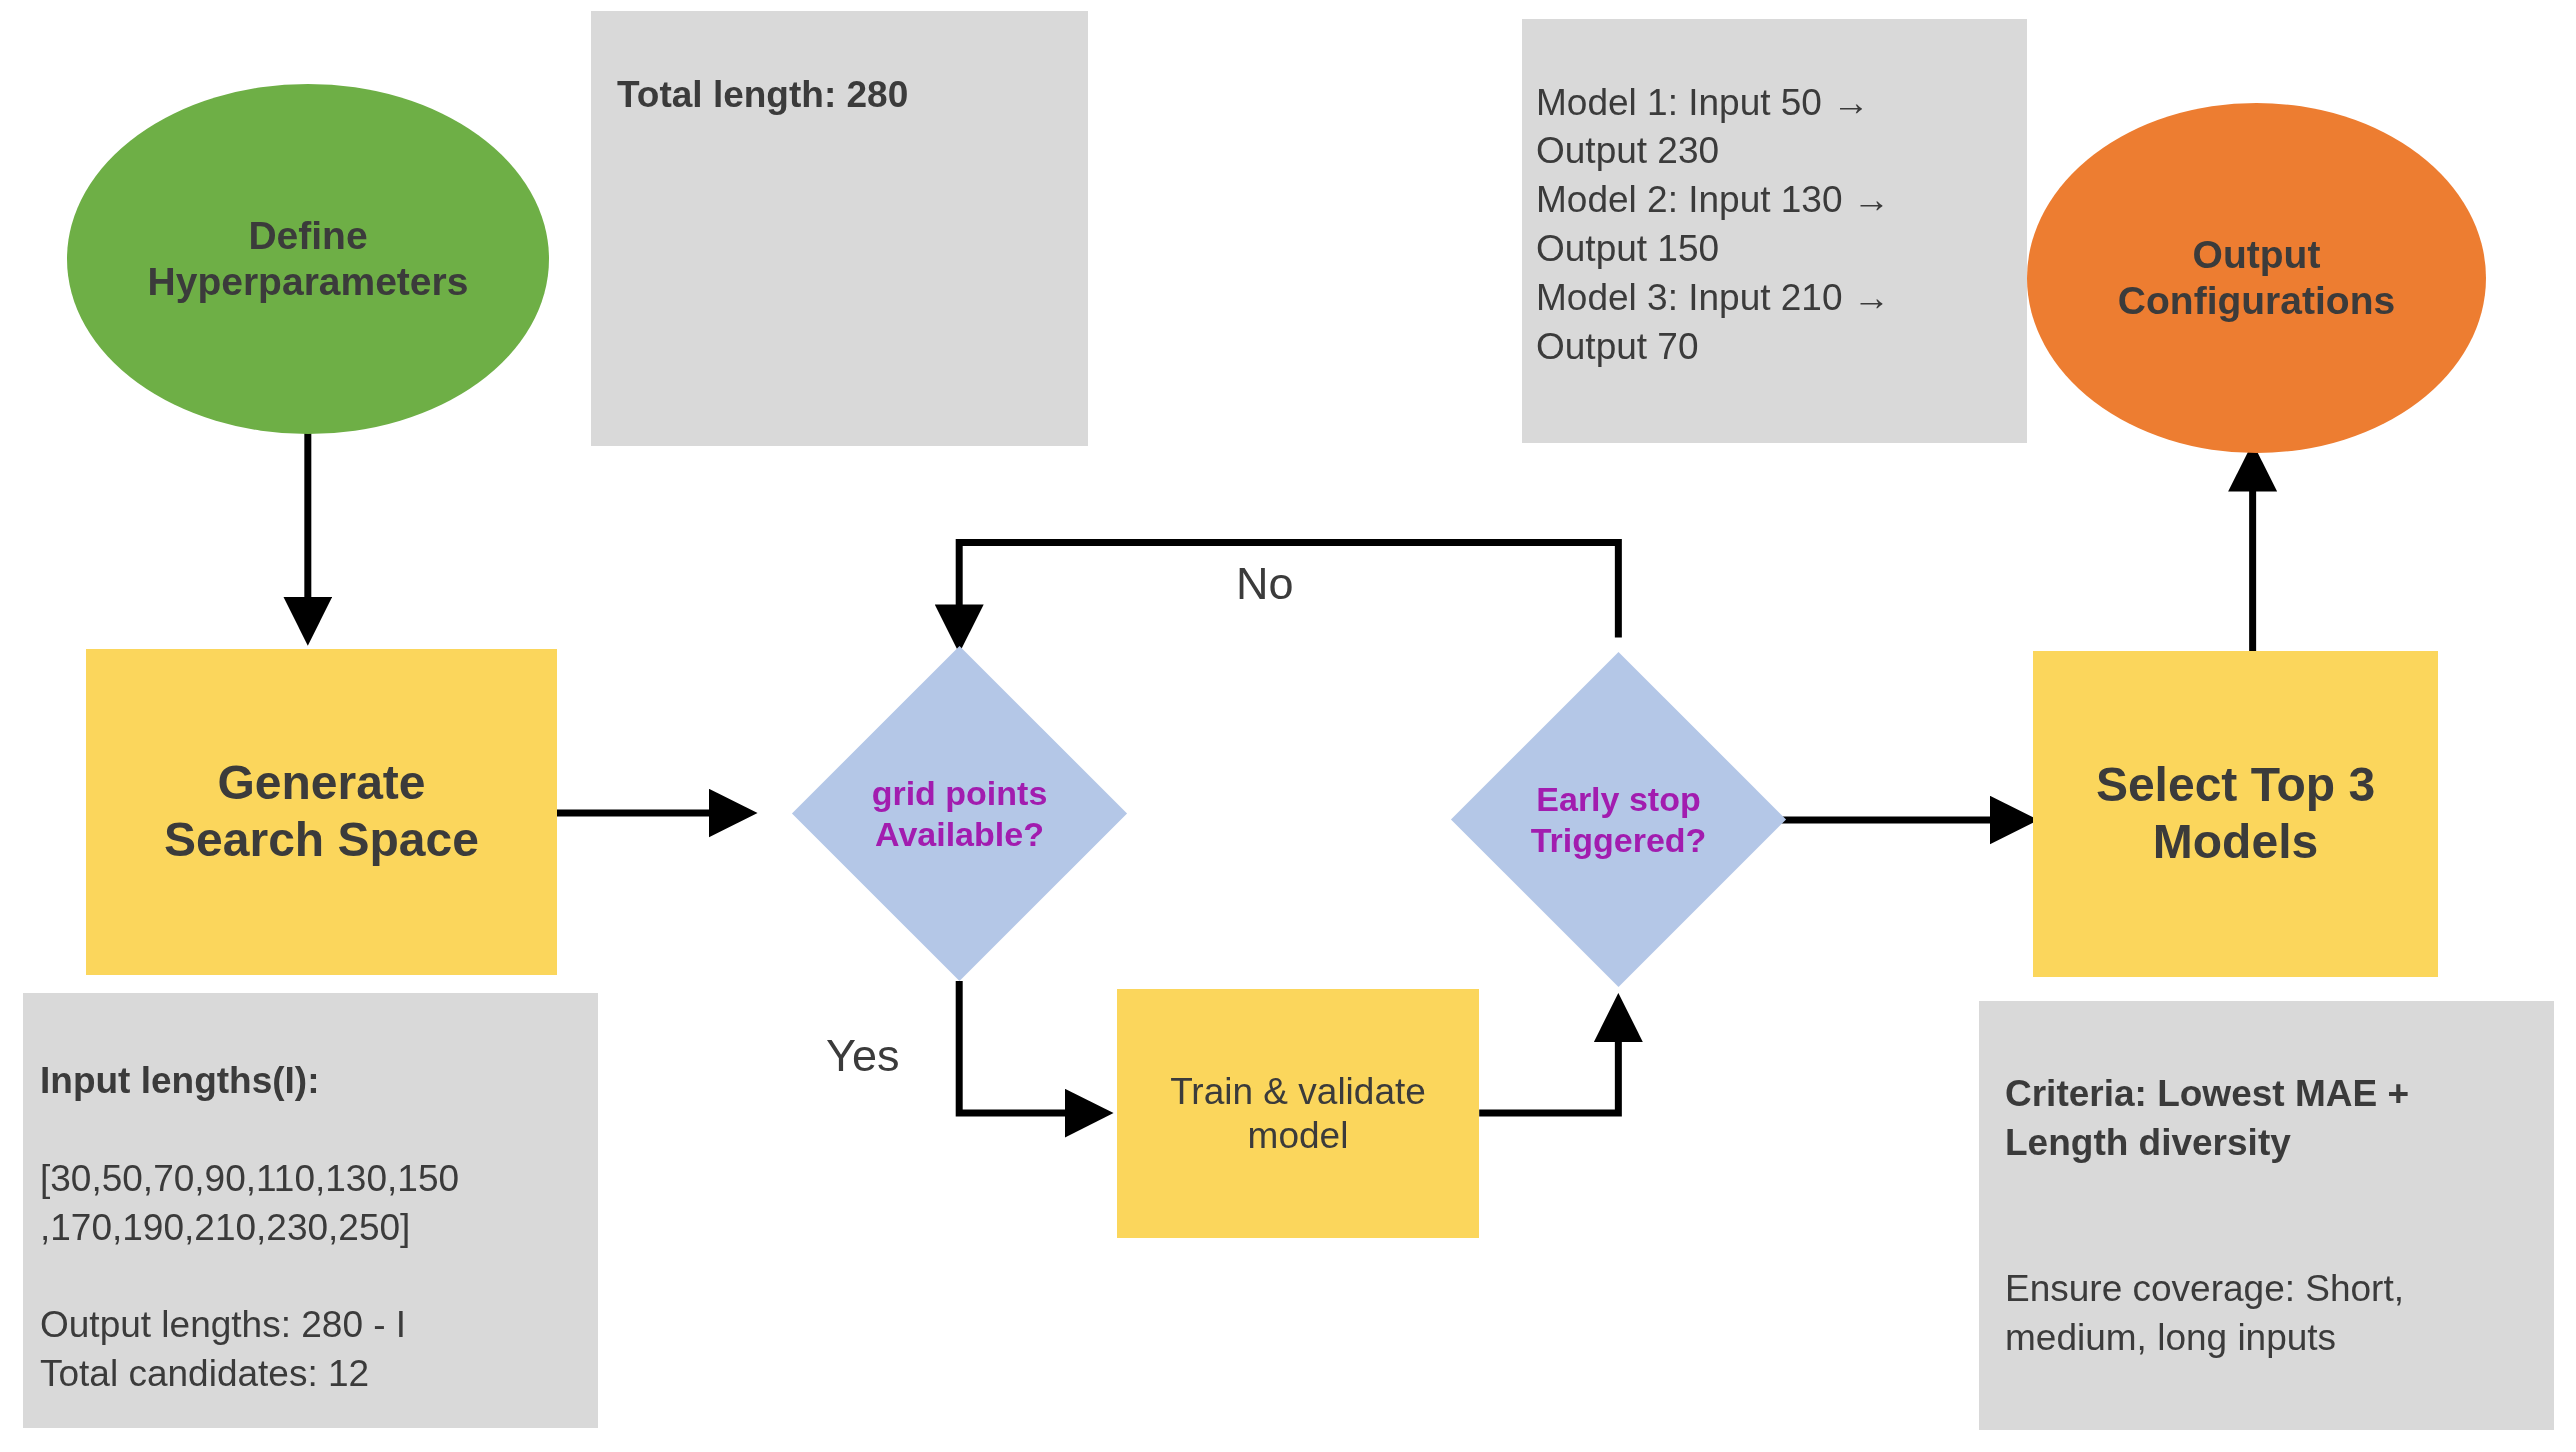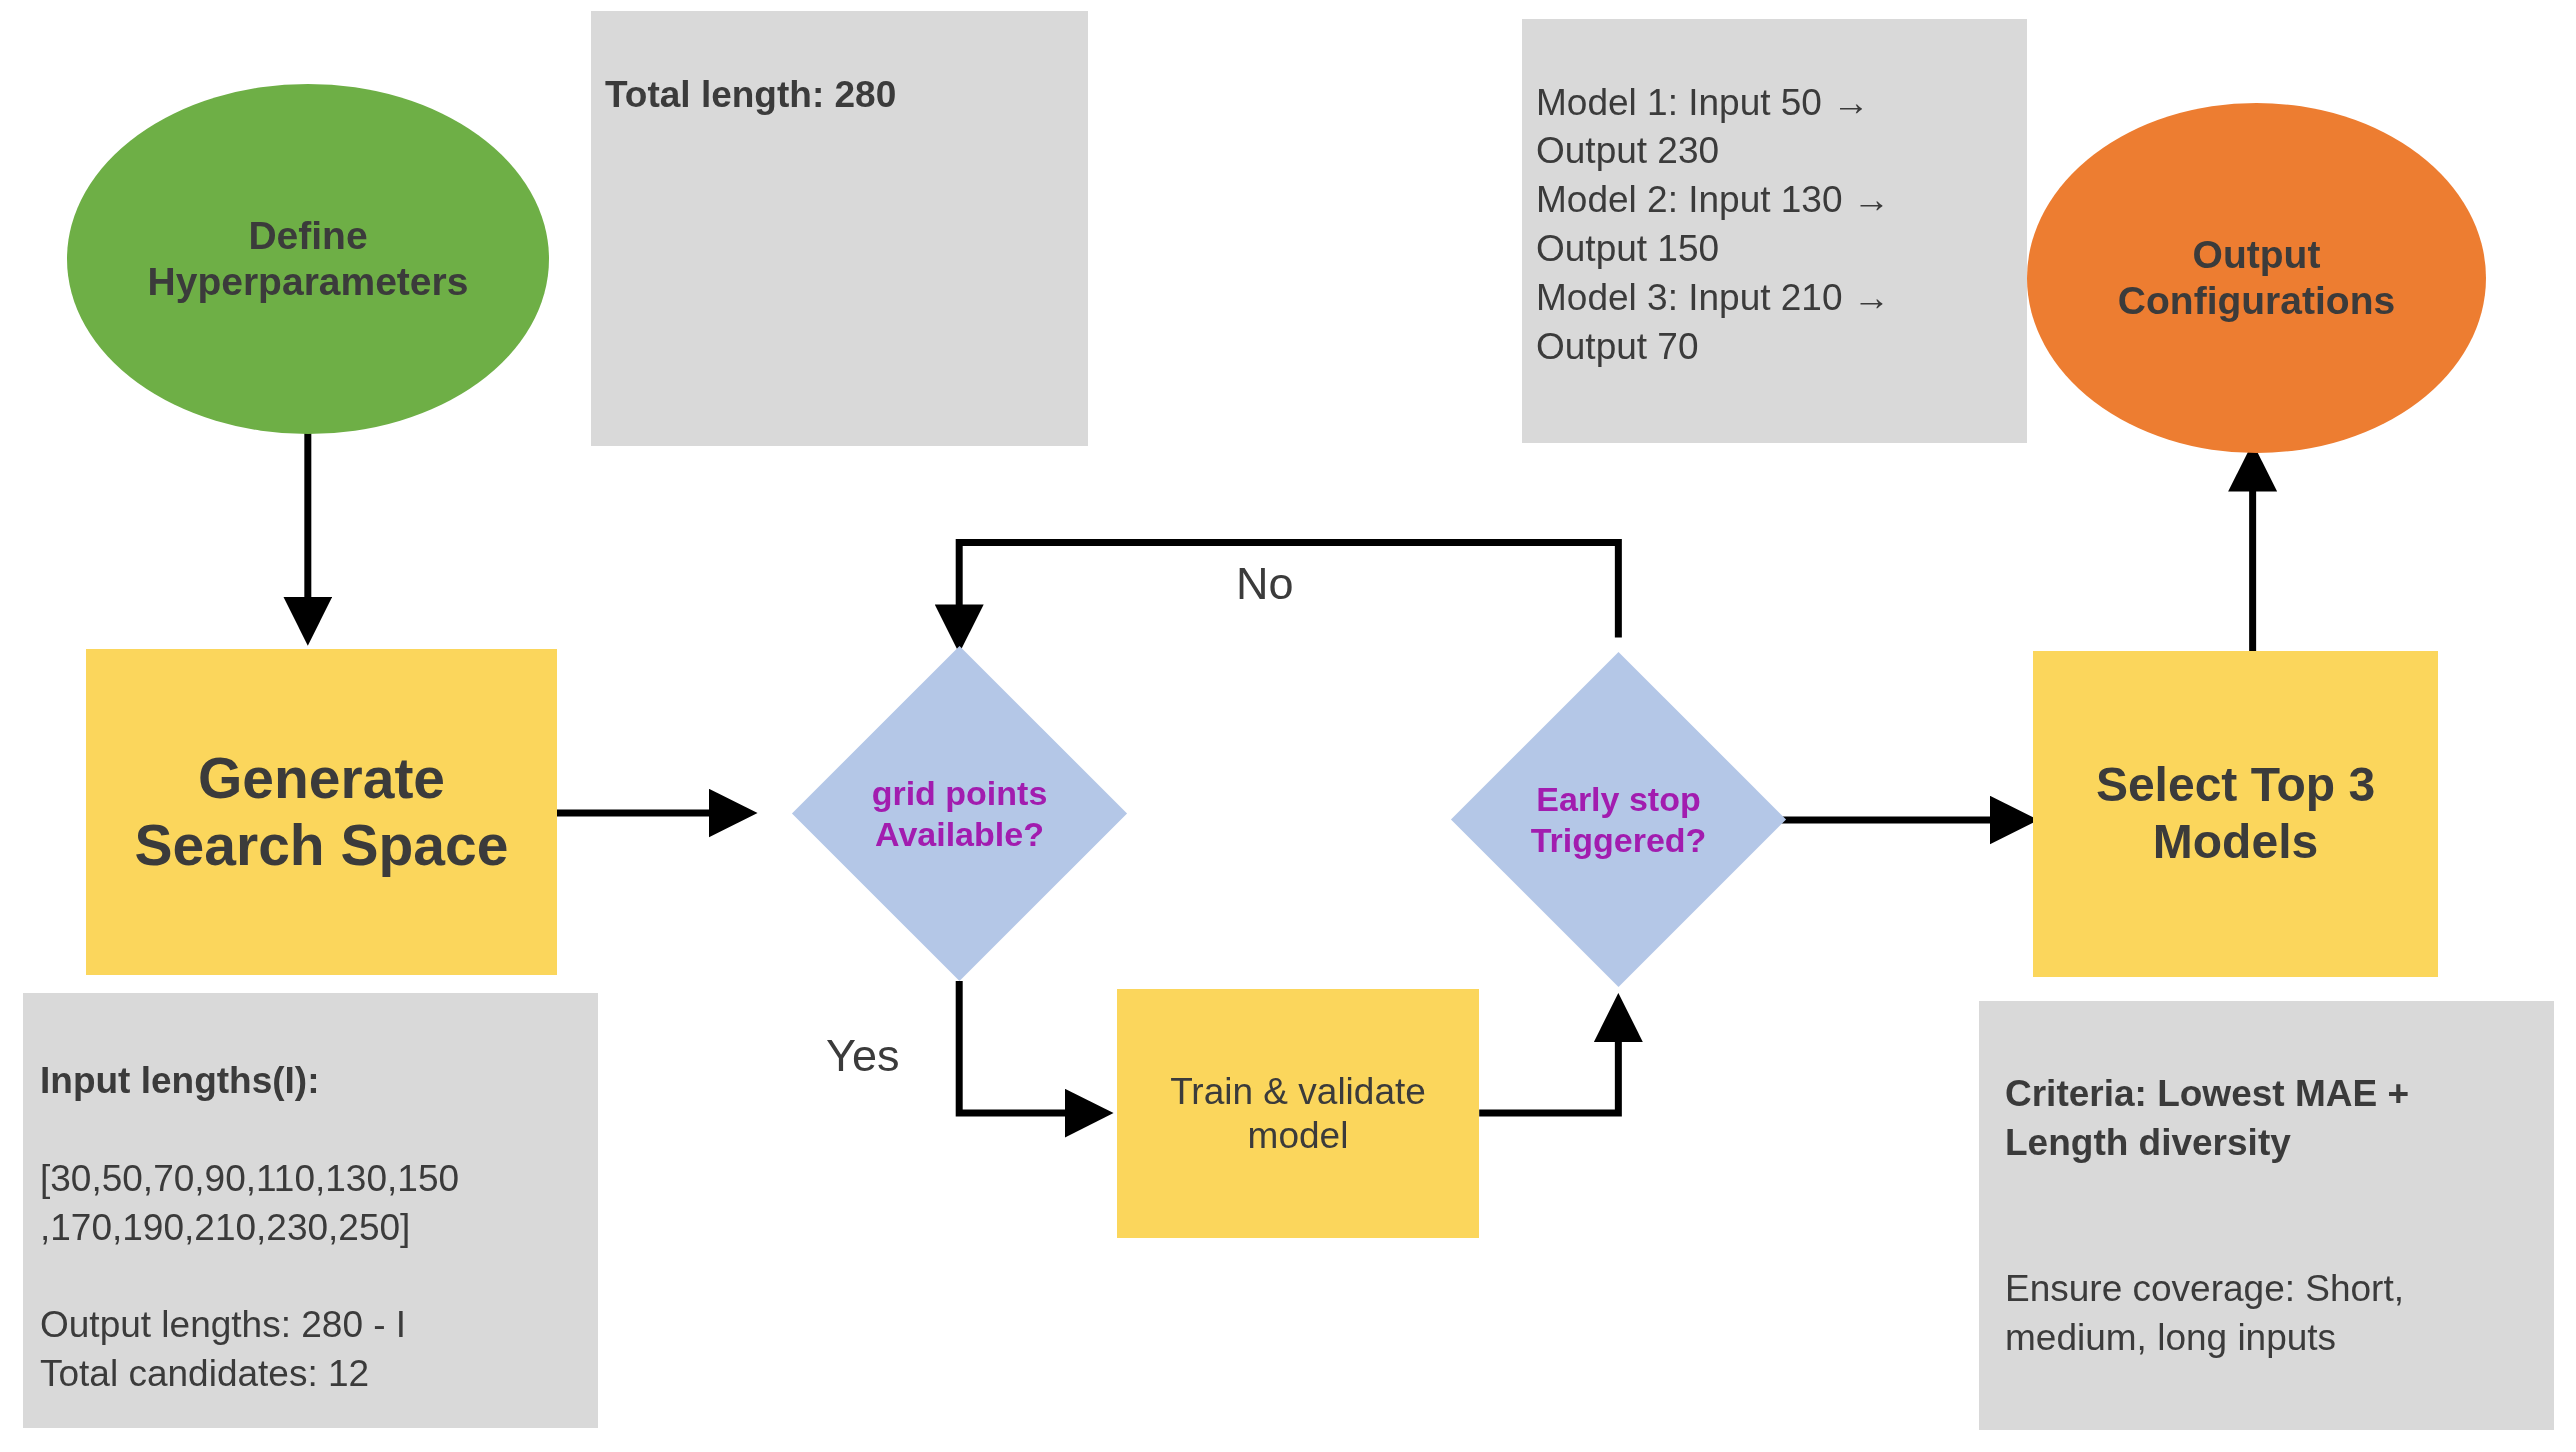--- a/index.html
+++ b/index.html
@@ -67,21 +67,21 @@
 
     <path d="M 2898 838 L 2898 582" stroke="#000000" stroke-width="9" fill="none" marker-end="url(#arrow)"></path>
   </svg>
 
   <div class="node ellipse green" style="left:67px;top:84px;width:482px;height:350px;">
     <span class="txt" style="font-size:39px;">Define
 Hyperparameters</span>
   </div>
 
   <div class="node yellow process" style="left:86px;top:649px;width:471px;height:326px;">
-    <span class="txt" style="font-size:57px;">Generate
+    <span class="txt" style="font-size:48px;">Generate
 Search Space</span>
   </div>
 
   <div class="diamond" style="left:841px;top:695px;width:237px;height:237px;">
     <div class="dshape"></div>
     <div class="dtext">
       <span class="txt" style="font-size:34px;">grid points
 Available?</span>
     </div>
   </div>
@@ -110,21 +110,21 @@
   </div>
 
   <div class="edgelabel" style="left:1236px;top:558px;font-size:45px;">
     <span>No</span>
   </div>
 
   <div class="edgelabel" style="left:826px;top:1030px;font-size:45px;">
     <span>Yes</span>
   </div>
 
-  <div class="note" style="left:591px;top:11px;width:497px;height:435px;padding:11px 14px;">
+  <div class="note" style="left:591px;top:11px;width:497px;height:435px;padding:11px 26px;">
     <div class="ntxt" style="font-size:37px;">
       <span class="nhead">Total length: 280</span>
     </div>
   </div>
 
   <div class="note" style="left:1522px;top:18.7px;width:505px;height:424px;padding:11px 14px;">
     <div class="ntxt" style="font-size:37px;">
       <span class="nbody">Model 1: Input 50 →
 Output 230
 Model 2: Input 130 →

